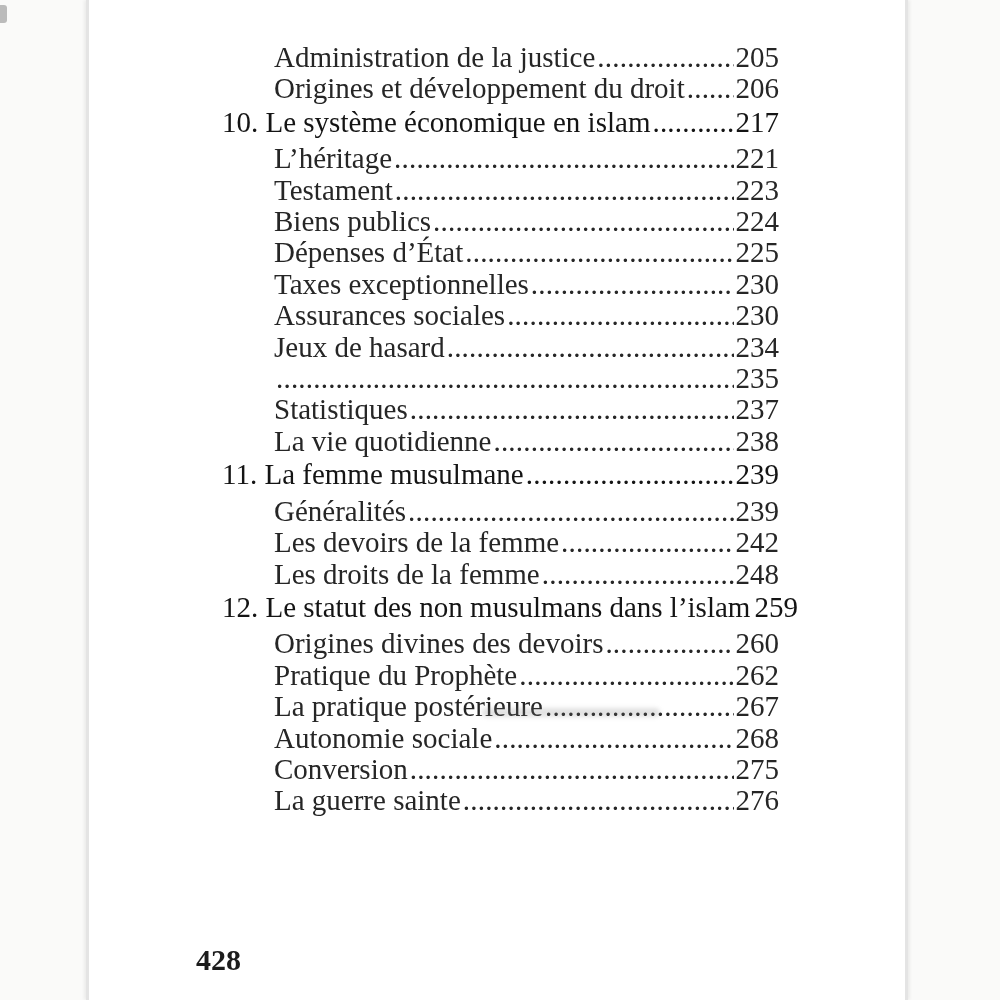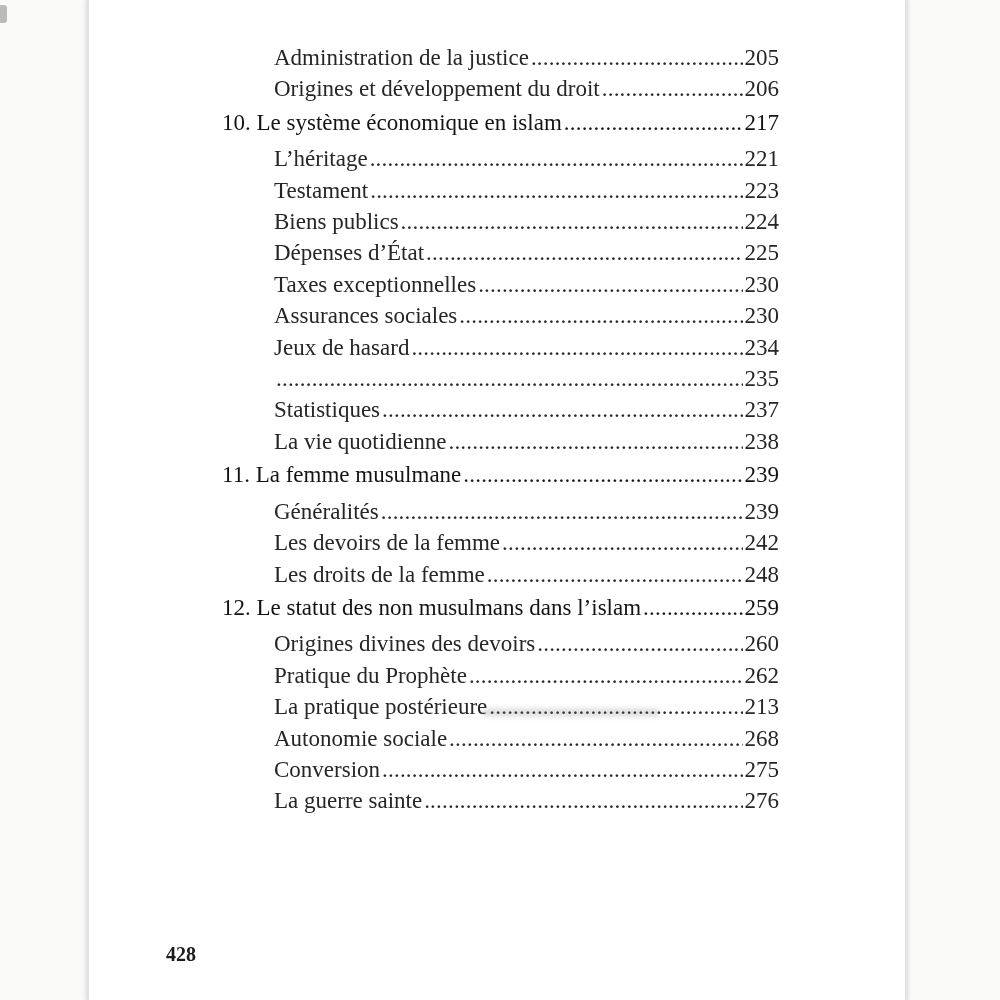--- a/index.html
+++ b/index.html
@@ -49,21 +49,21 @@
     background: rgba(125,125,125,0.22);
     border-radius: 5px;
     filter: blur(2px);
   }
   .toc {
     padding: 42px 126px 0 133px;
   }
   .toc-row {
     display: flex;
     align-items: baseline;
-    font-size: 23px;
+    font-size: 29px;
     line-height: 31.4px;
     color: #262626;
     white-space: nowrap;
   }
   .toc-row.sub {
     padding-left: 52px;
   }
   .toc-row.chapter {
     font-weight: normal;
     color: #141414;
@@ -78,23 +78,23 @@
     white-space: nowrap;
     margin: 0 2px;
   }
   .toc-leader::after {
     content: "........................................................................................................................................................................";
     letter-spacing: 0.2px;
   }
   .toc-page { flex: 0 0 auto; }
   .footer-num {
     position: absolute;
-    left: 77px;
+    left: 107px;
     top: 943px;
-    font-size: 20px;
+    font-size: 30px;
     font-weight: bold;
     color: #1c1c1c;
   }
 </style>
 </head>
 <body>
 
 <div class="stage">
   <div class="corner-mark"></div>
   <div class="page">
@@ -216,21 +216,21 @@
 
   <div class="toc-row sub">
     <span class="toc-title">Pratique du Prophète</span>
     <span class="toc-leader"></span>
     <span class="toc-page">262</span>
   </div>
 
   <div class="toc-row sub">
     <span class="toc-title">La pratique postérieure</span>
     <span class="toc-leader"></span>
-    <span class="toc-page">213</span>
+    <span class="toc-page">267</span>
   </div>
 
   <div class="toc-row sub">
     <span class="toc-title">Autonomie sociale</span>
     <span class="toc-leader"></span>
     <span class="toc-page">268</span>
   </div>
 
   <div class="toc-row sub">
     <span class="toc-title">Conversion</span>

